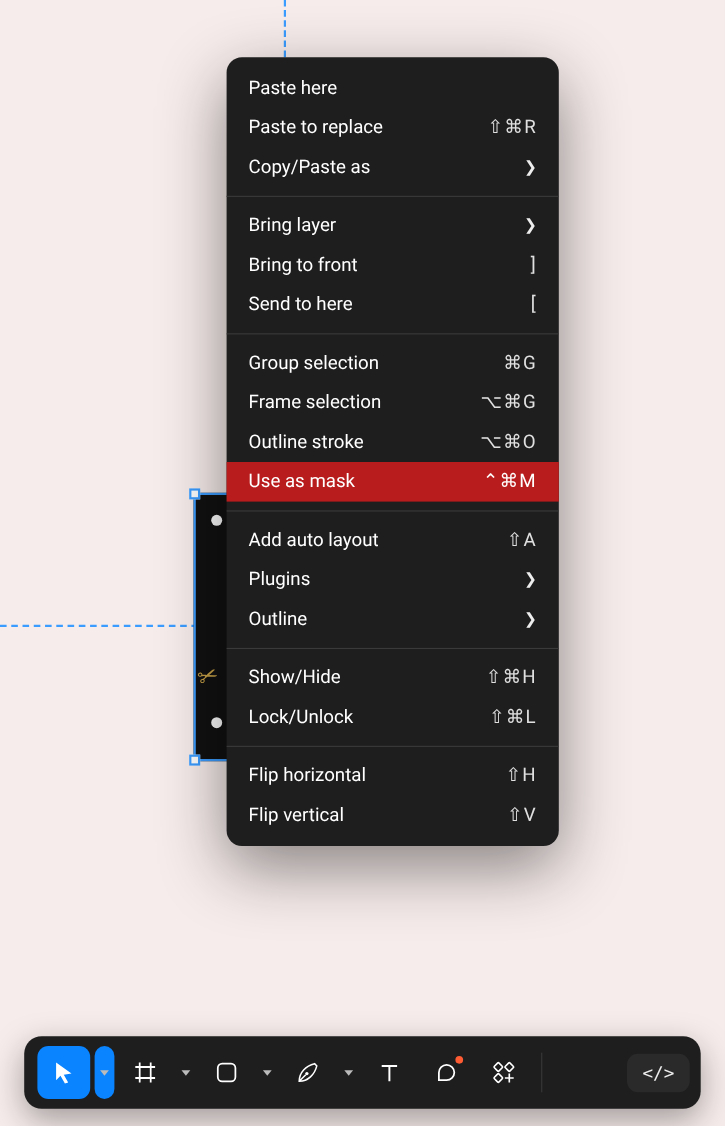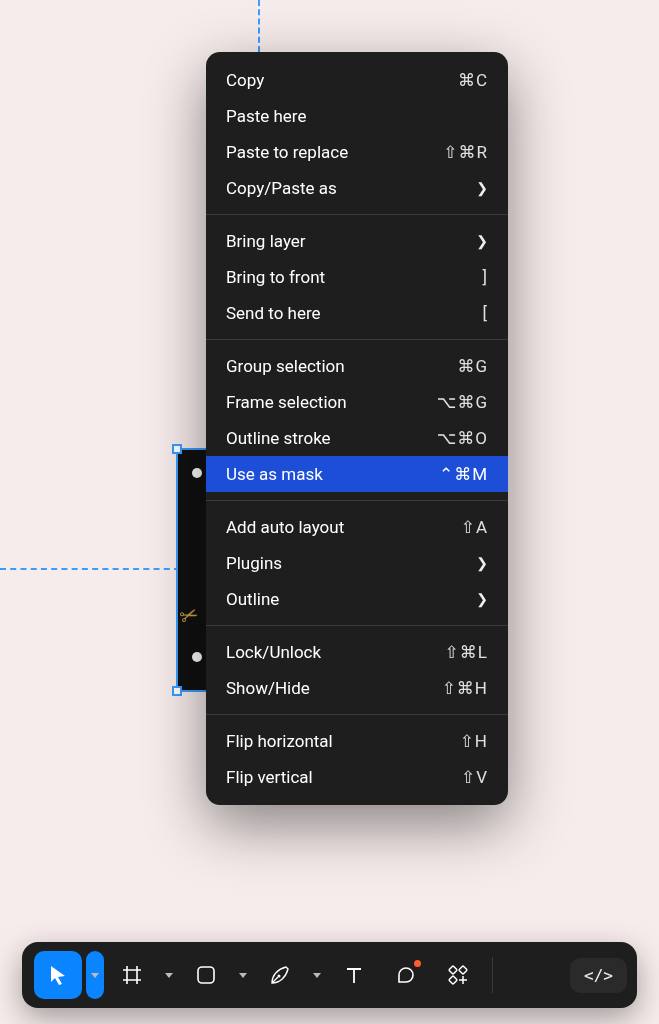--- a/index.html
+++ b/index.html
@@ -86,21 +86,21 @@
     color: #e0e0e0;
     font-size: 17px;
     letter-spacing: 1px;
     text-align: right;
   }
   .ctx-item .chev {
     font-size: 14px;
     color: #eee;
   }
   .ctx-item.highlight {
-    background: #1d4ed8;
+    background: #b91c1c;
     color: #fff;
   }
   .ctx-item.highlight .shortcut { color: #fff; }
   .ctx-sep {
     height: 1px;
     background: #3a3a3a;
     margin: 8px 0;
   }
 
   
@@ -170,24 +170,20 @@
 
 <div class="selected-frame">
   <div class="handle h-tl"></div>
   <div class="handle h-bl"></div>
   <span class="scissor">✂</span>
 </div>
 
 <div class="ctx-menu">
 
   <div class="ctx-item">
-    <span>Copy</span>
-    <span class="shortcut">⌘C</span>
-  </div>
-  <div class="ctx-item">
     <span>Paste here</span>
     <span class="shortcut"></span>
   </div>
   <div class="ctx-item">
     <span>Paste to replace</span>
     <span class="shortcut">⇧⌘R</span>
   </div>
   <div class="ctx-item">
     <span>Copy/Paste as</span>
     <span class="chev">❯</span>
@@ -238,26 +234,26 @@
     <span class="chev">❯</span>
   </div>
   <div class="ctx-item">
     <span>Outline</span>
     <span class="chev">❯</span>
   </div>
 
   <div class="ctx-sep"></div>
 
   <div class="ctx-item">
+    <span>Show/Hide</span>
+    <span class="shortcut">⇧⌘H</span>
+  </div>
+  <div class="ctx-item">
     <span>Lock/Unlock</span>
     <span class="shortcut">⇧⌘L</span>
-  </div>
-  <div class="ctx-item">
-    <span>Show/Hide</span>
-    <span class="shortcut">⇧⌘H</span>
   </div>
 
   <div class="ctx-sep"></div>
 
   <div class="ctx-item">
     <span>Flip horizontal</span>
     <span class="shortcut">⇧H</span>
   </div>
   <div class="ctx-item">
     <span>Flip vertical</span>

